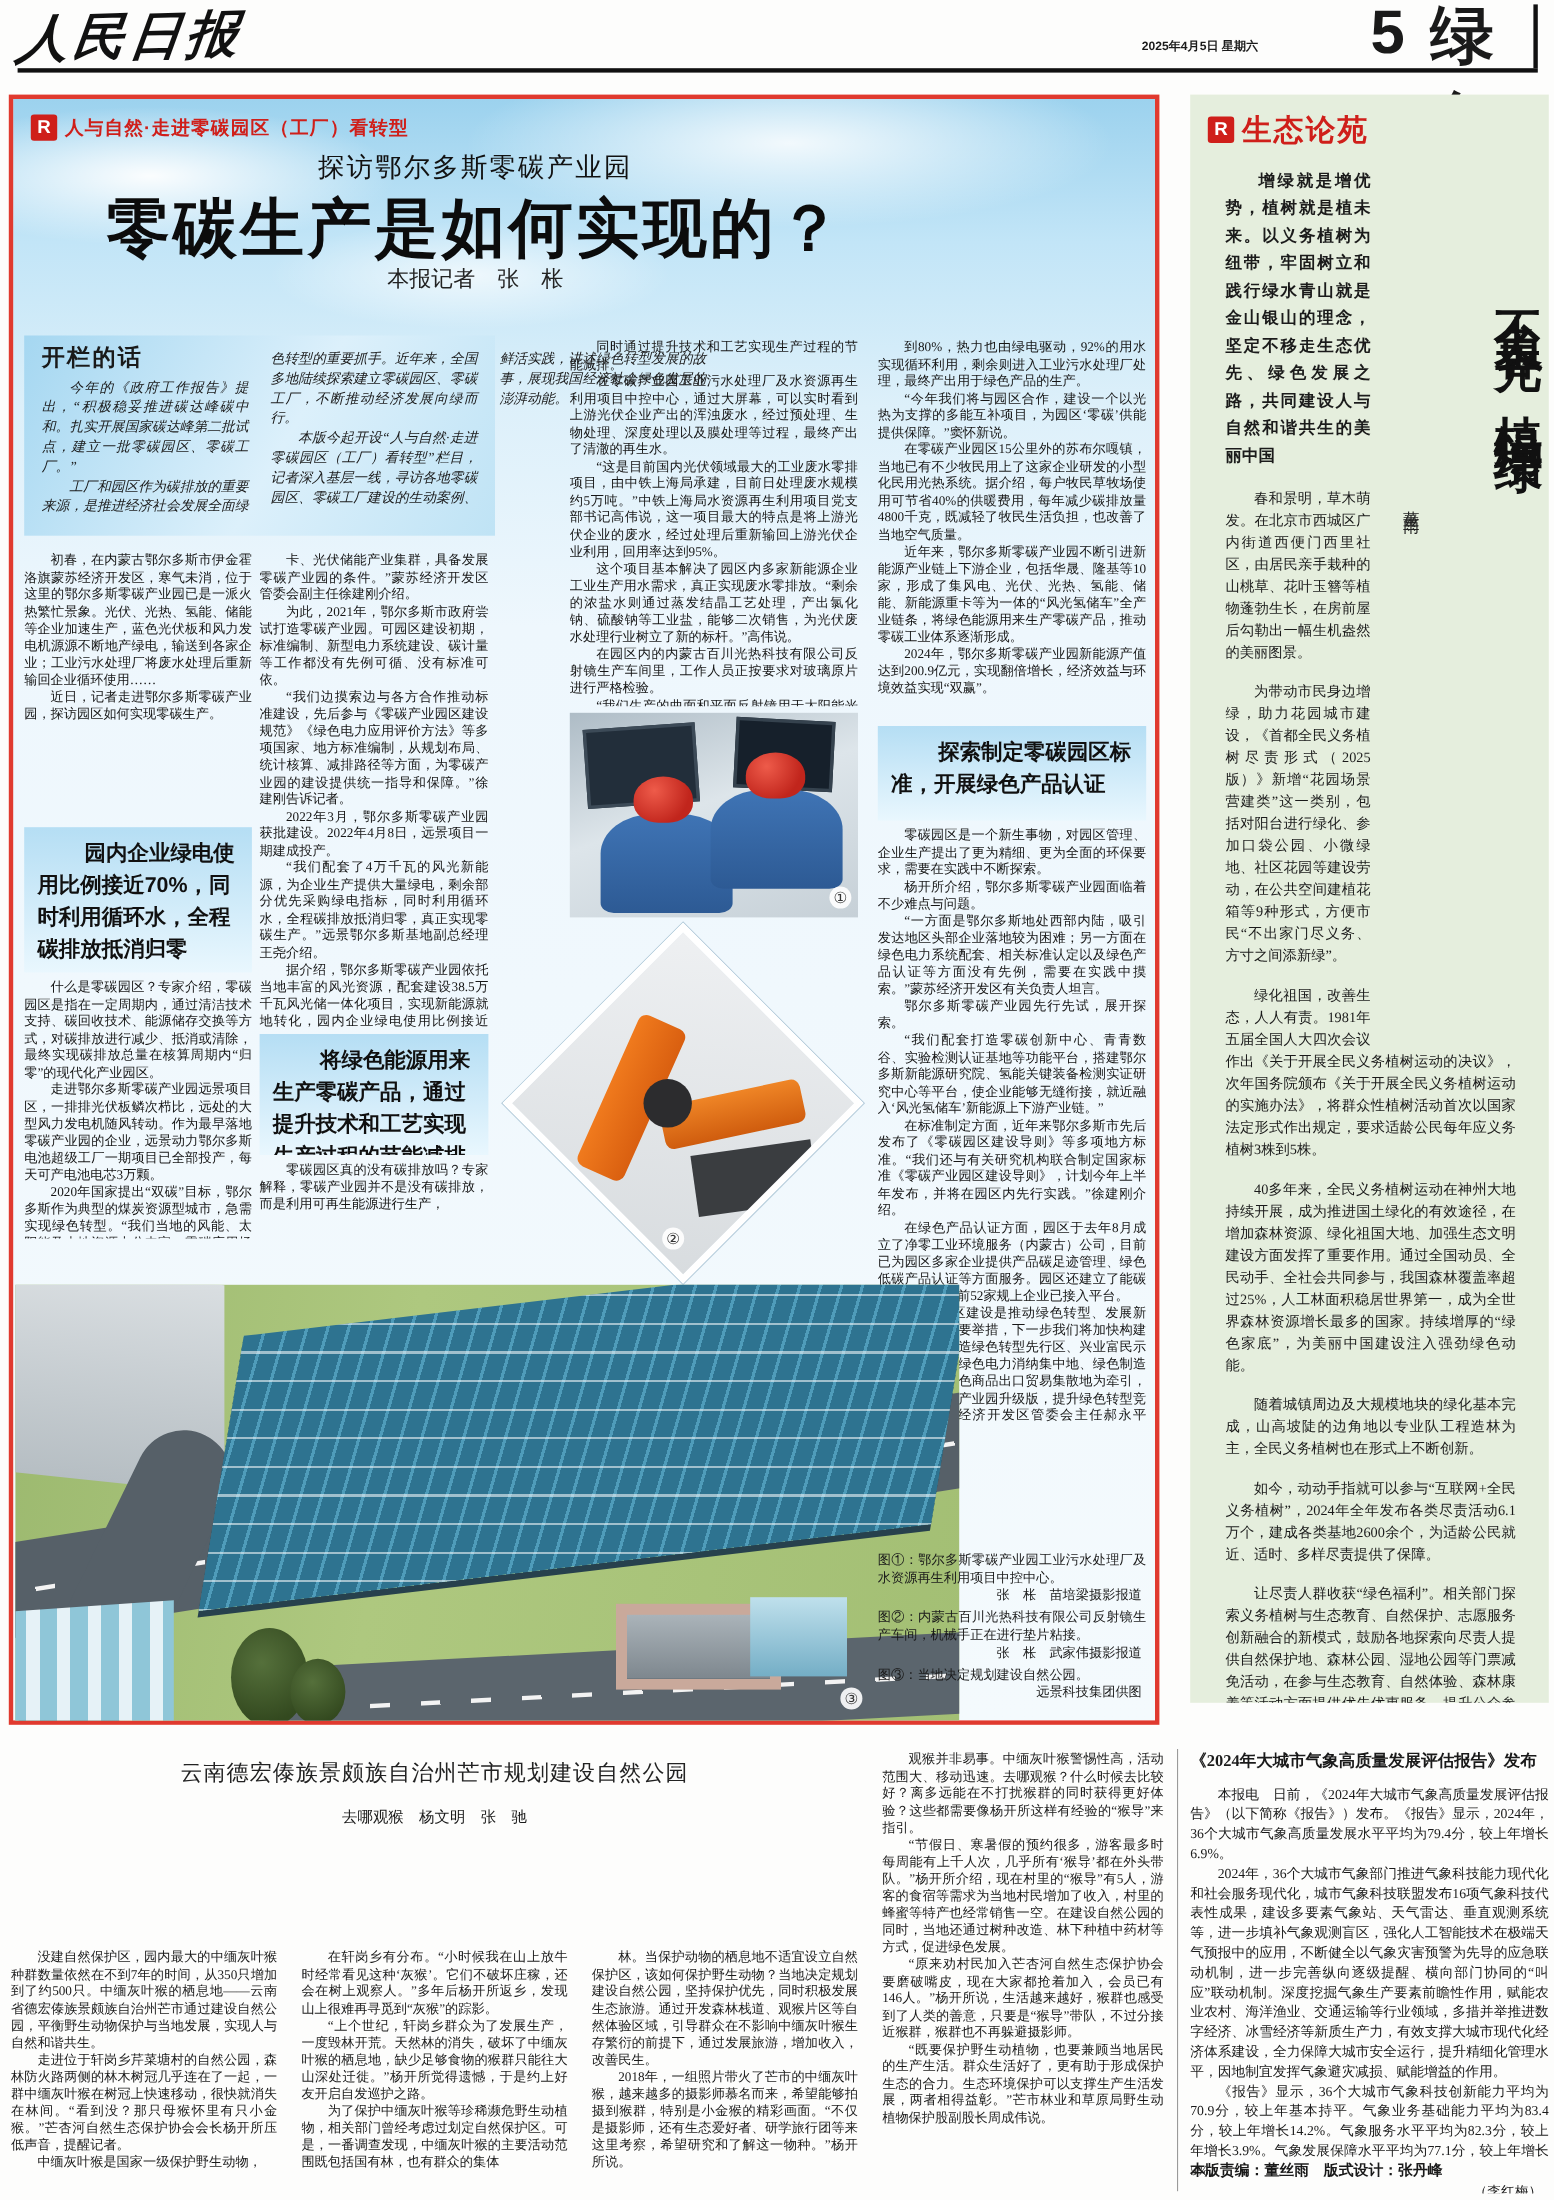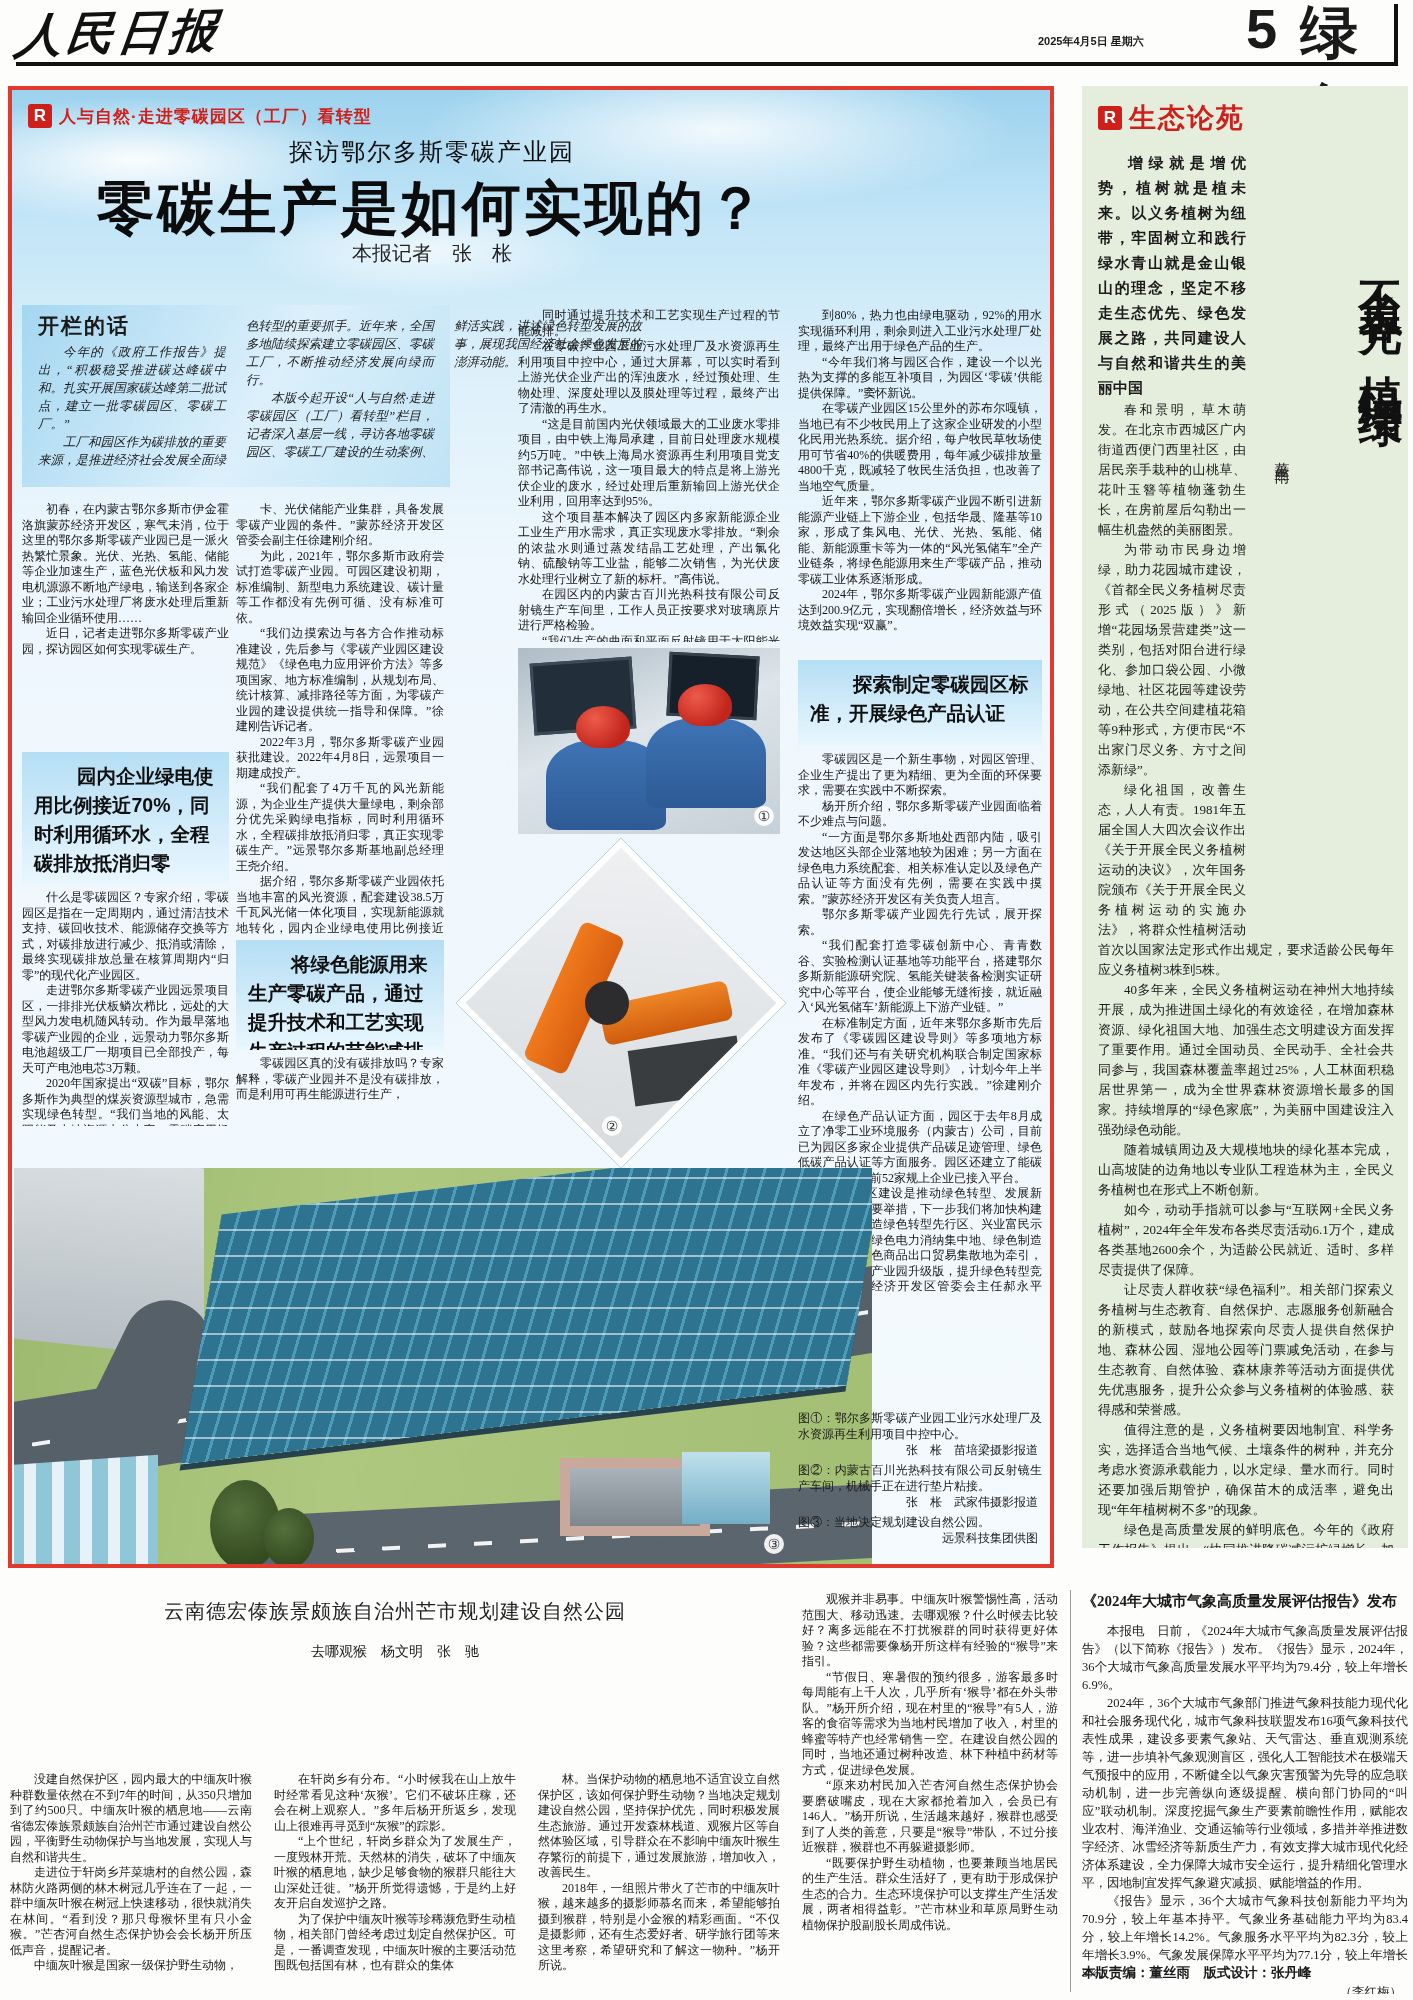--- a/index.html
+++ b/index.html
@@ -116,21 +116,21 @@
     padding:14px 14px 10px 16px;overflow:hidden}
   .eco-head{display:flex;align-items:center;gap:7px}
   .eco-title{font-size:27px;font-weight:900;color:#cf1f1a;font-family:"Liberation Sans",sans-serif;letter-spacing:2px}
   .eco-body{margin-top:14px;position:relative;font-size:13px;line-height:20px}
   .eco-float{float:right;width:148px;height:790px;position:relative}
   .eco-vtitle{position:absolute;right:4px;top:96px;writing-mode:vertical-rl;font-size:44px;font-weight:900;
     letter-spacing:10px;color:#111;font-family:"Liberation Serif",serif}
   .eco-author{position:absolute;left:26px;top:300px;writing-mode:vertical-rl;font-size:15px;color:#222;letter-spacing:4px}
   .eco-intro{font-family:"Liberation Sans",sans-serif;font-weight:700;font-size:15px;line-height:25px;
     text-indent:2em;margin-bottom:10px;color:#1b1b1b}
-  .eco-body p{margin:0}
+  .eco-body p{margin:16px}
 
   
   .bl-head{left:10px;top:1598px;width:770px;text-align:center}
   .bl-kicker{font-size:20px;letter-spacing:1px;color:#222;font-family:"Liberation Sans",sans-serif}
   .bl-headline{margin-top:12px;font-size:45px;font-weight:900;letter-spacing:4px;color:#0b0b0b;
     font-family:"Liberation Sans",sans-serif}
   .bl-byline{margin-top:18px;font-size:14px}
   .blcol{font-size:12px;line-height:15.5px;overflow:hidden}
   .blc1{left:10px;top:1772px;width:242px;height:222px}
   .blc2{left:274px;top:1772px;width:242px;height:222px}

